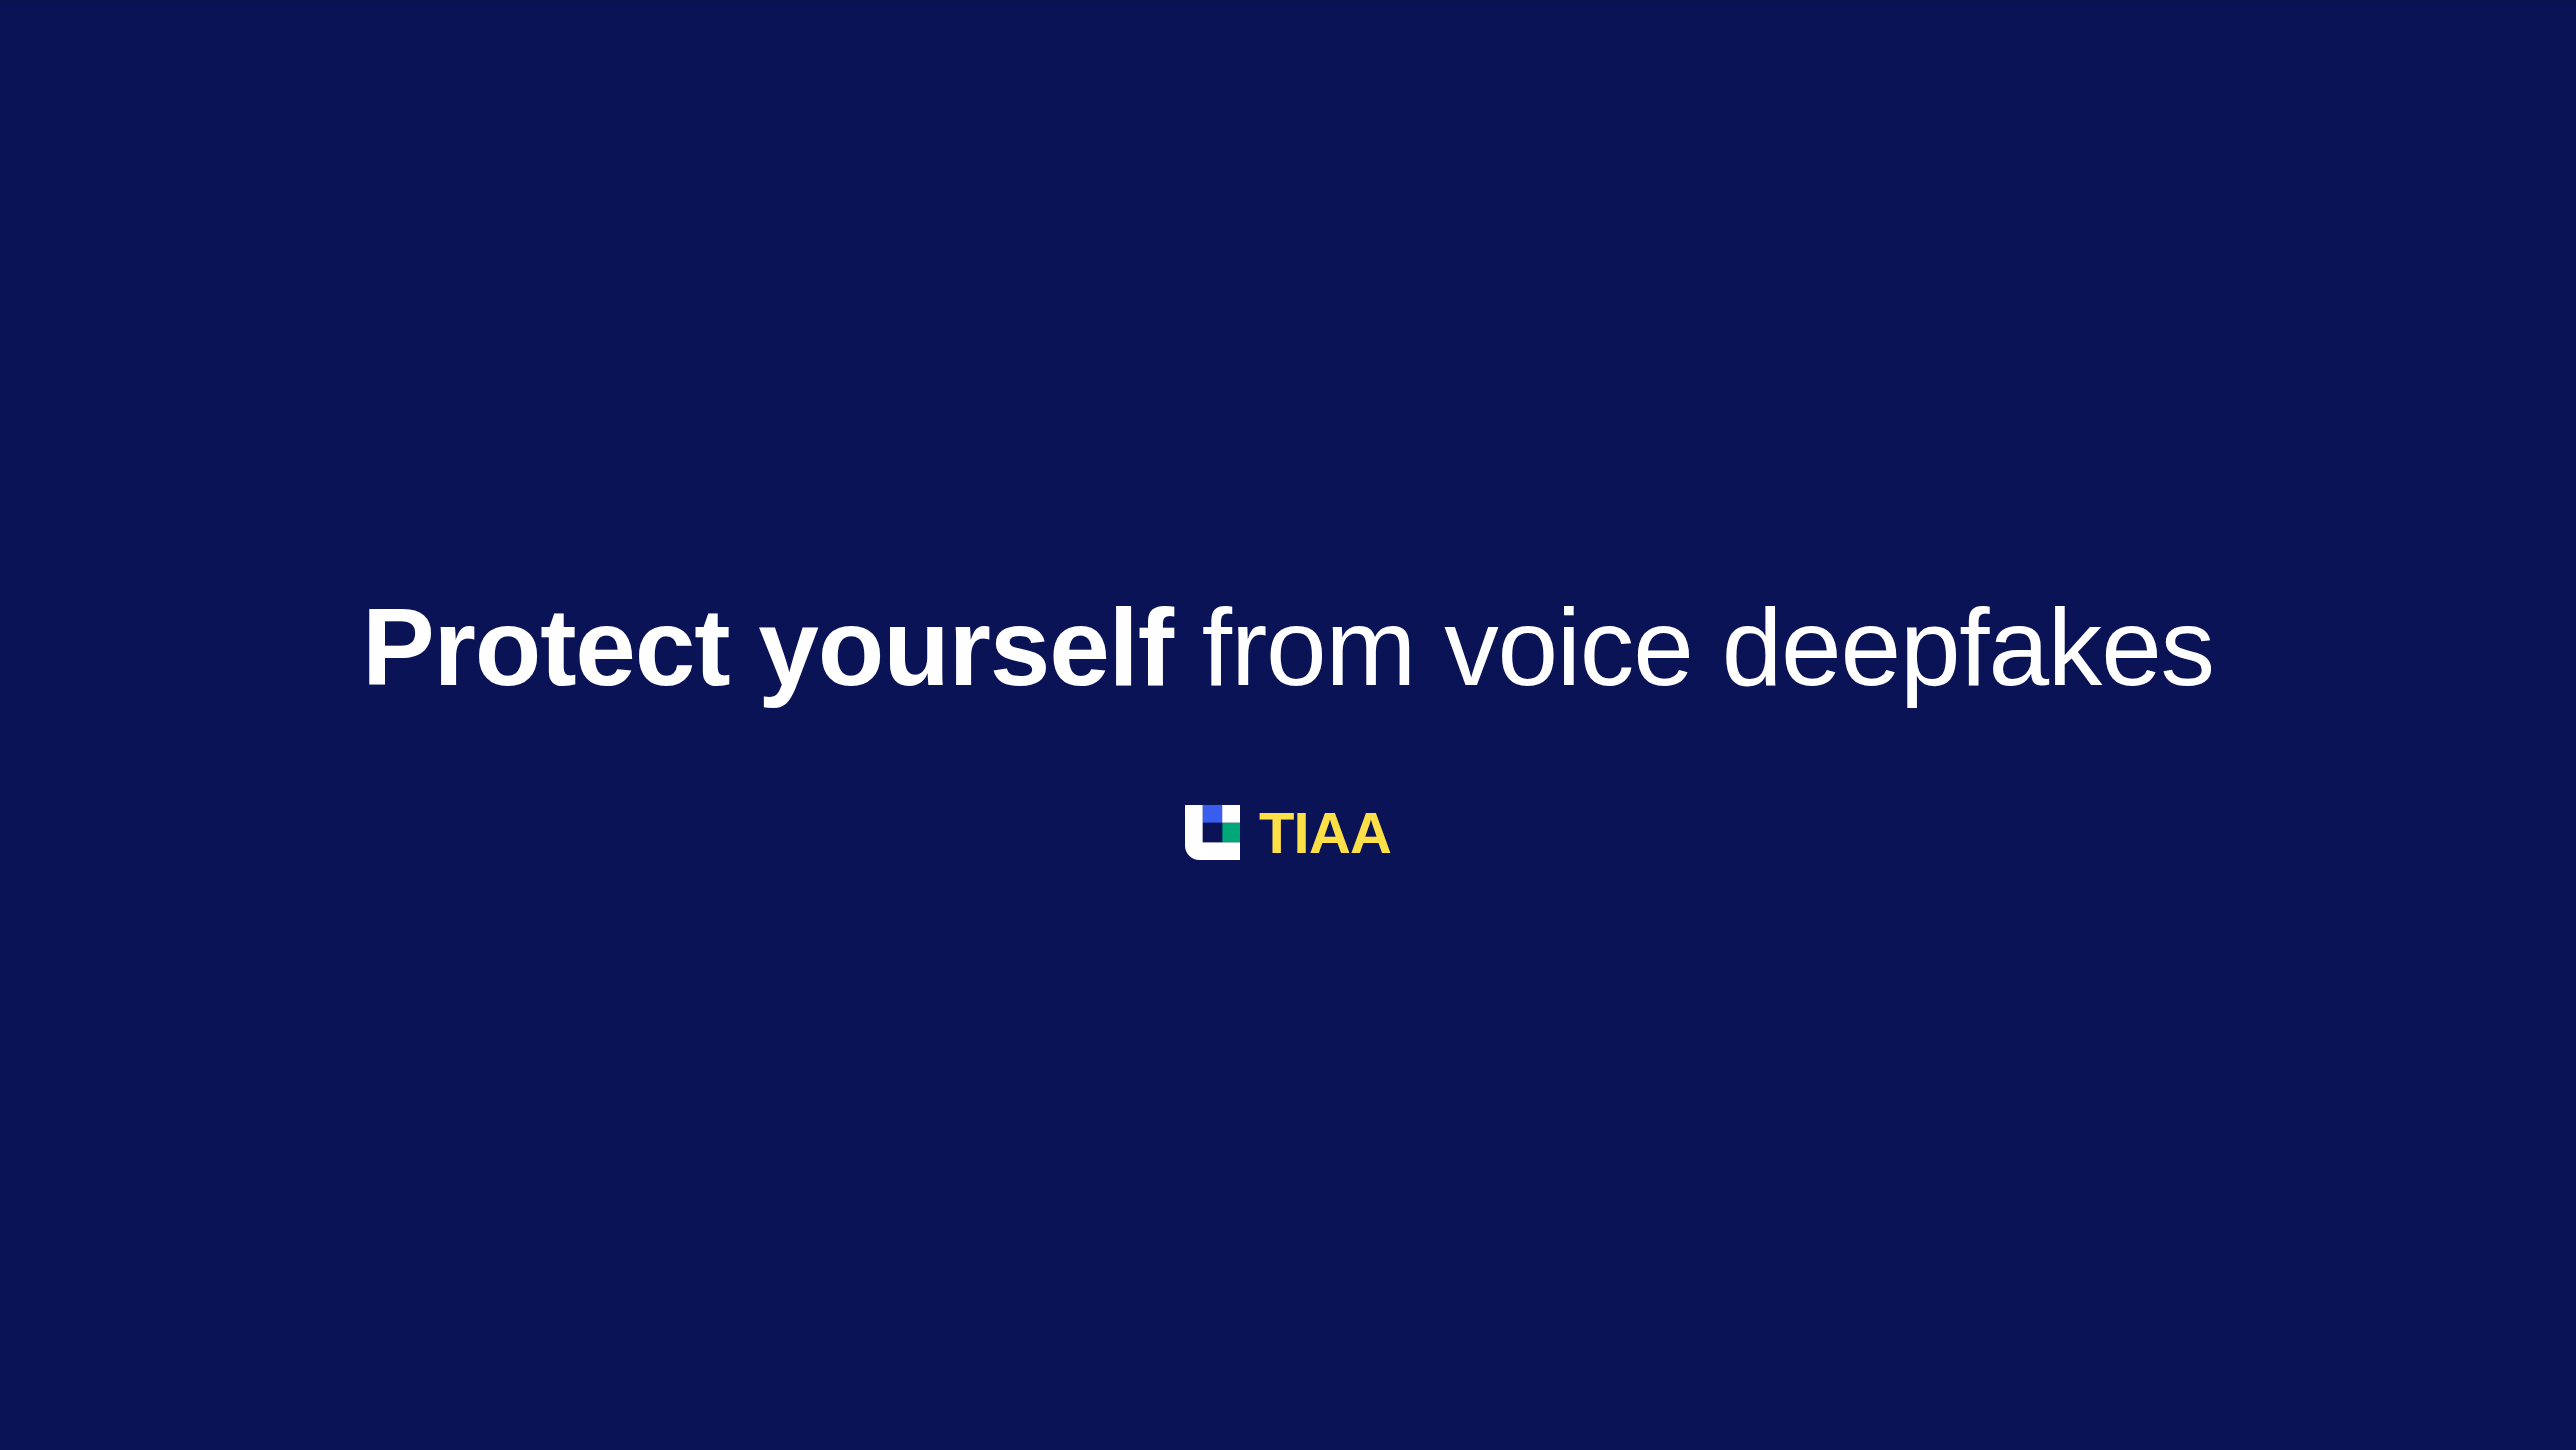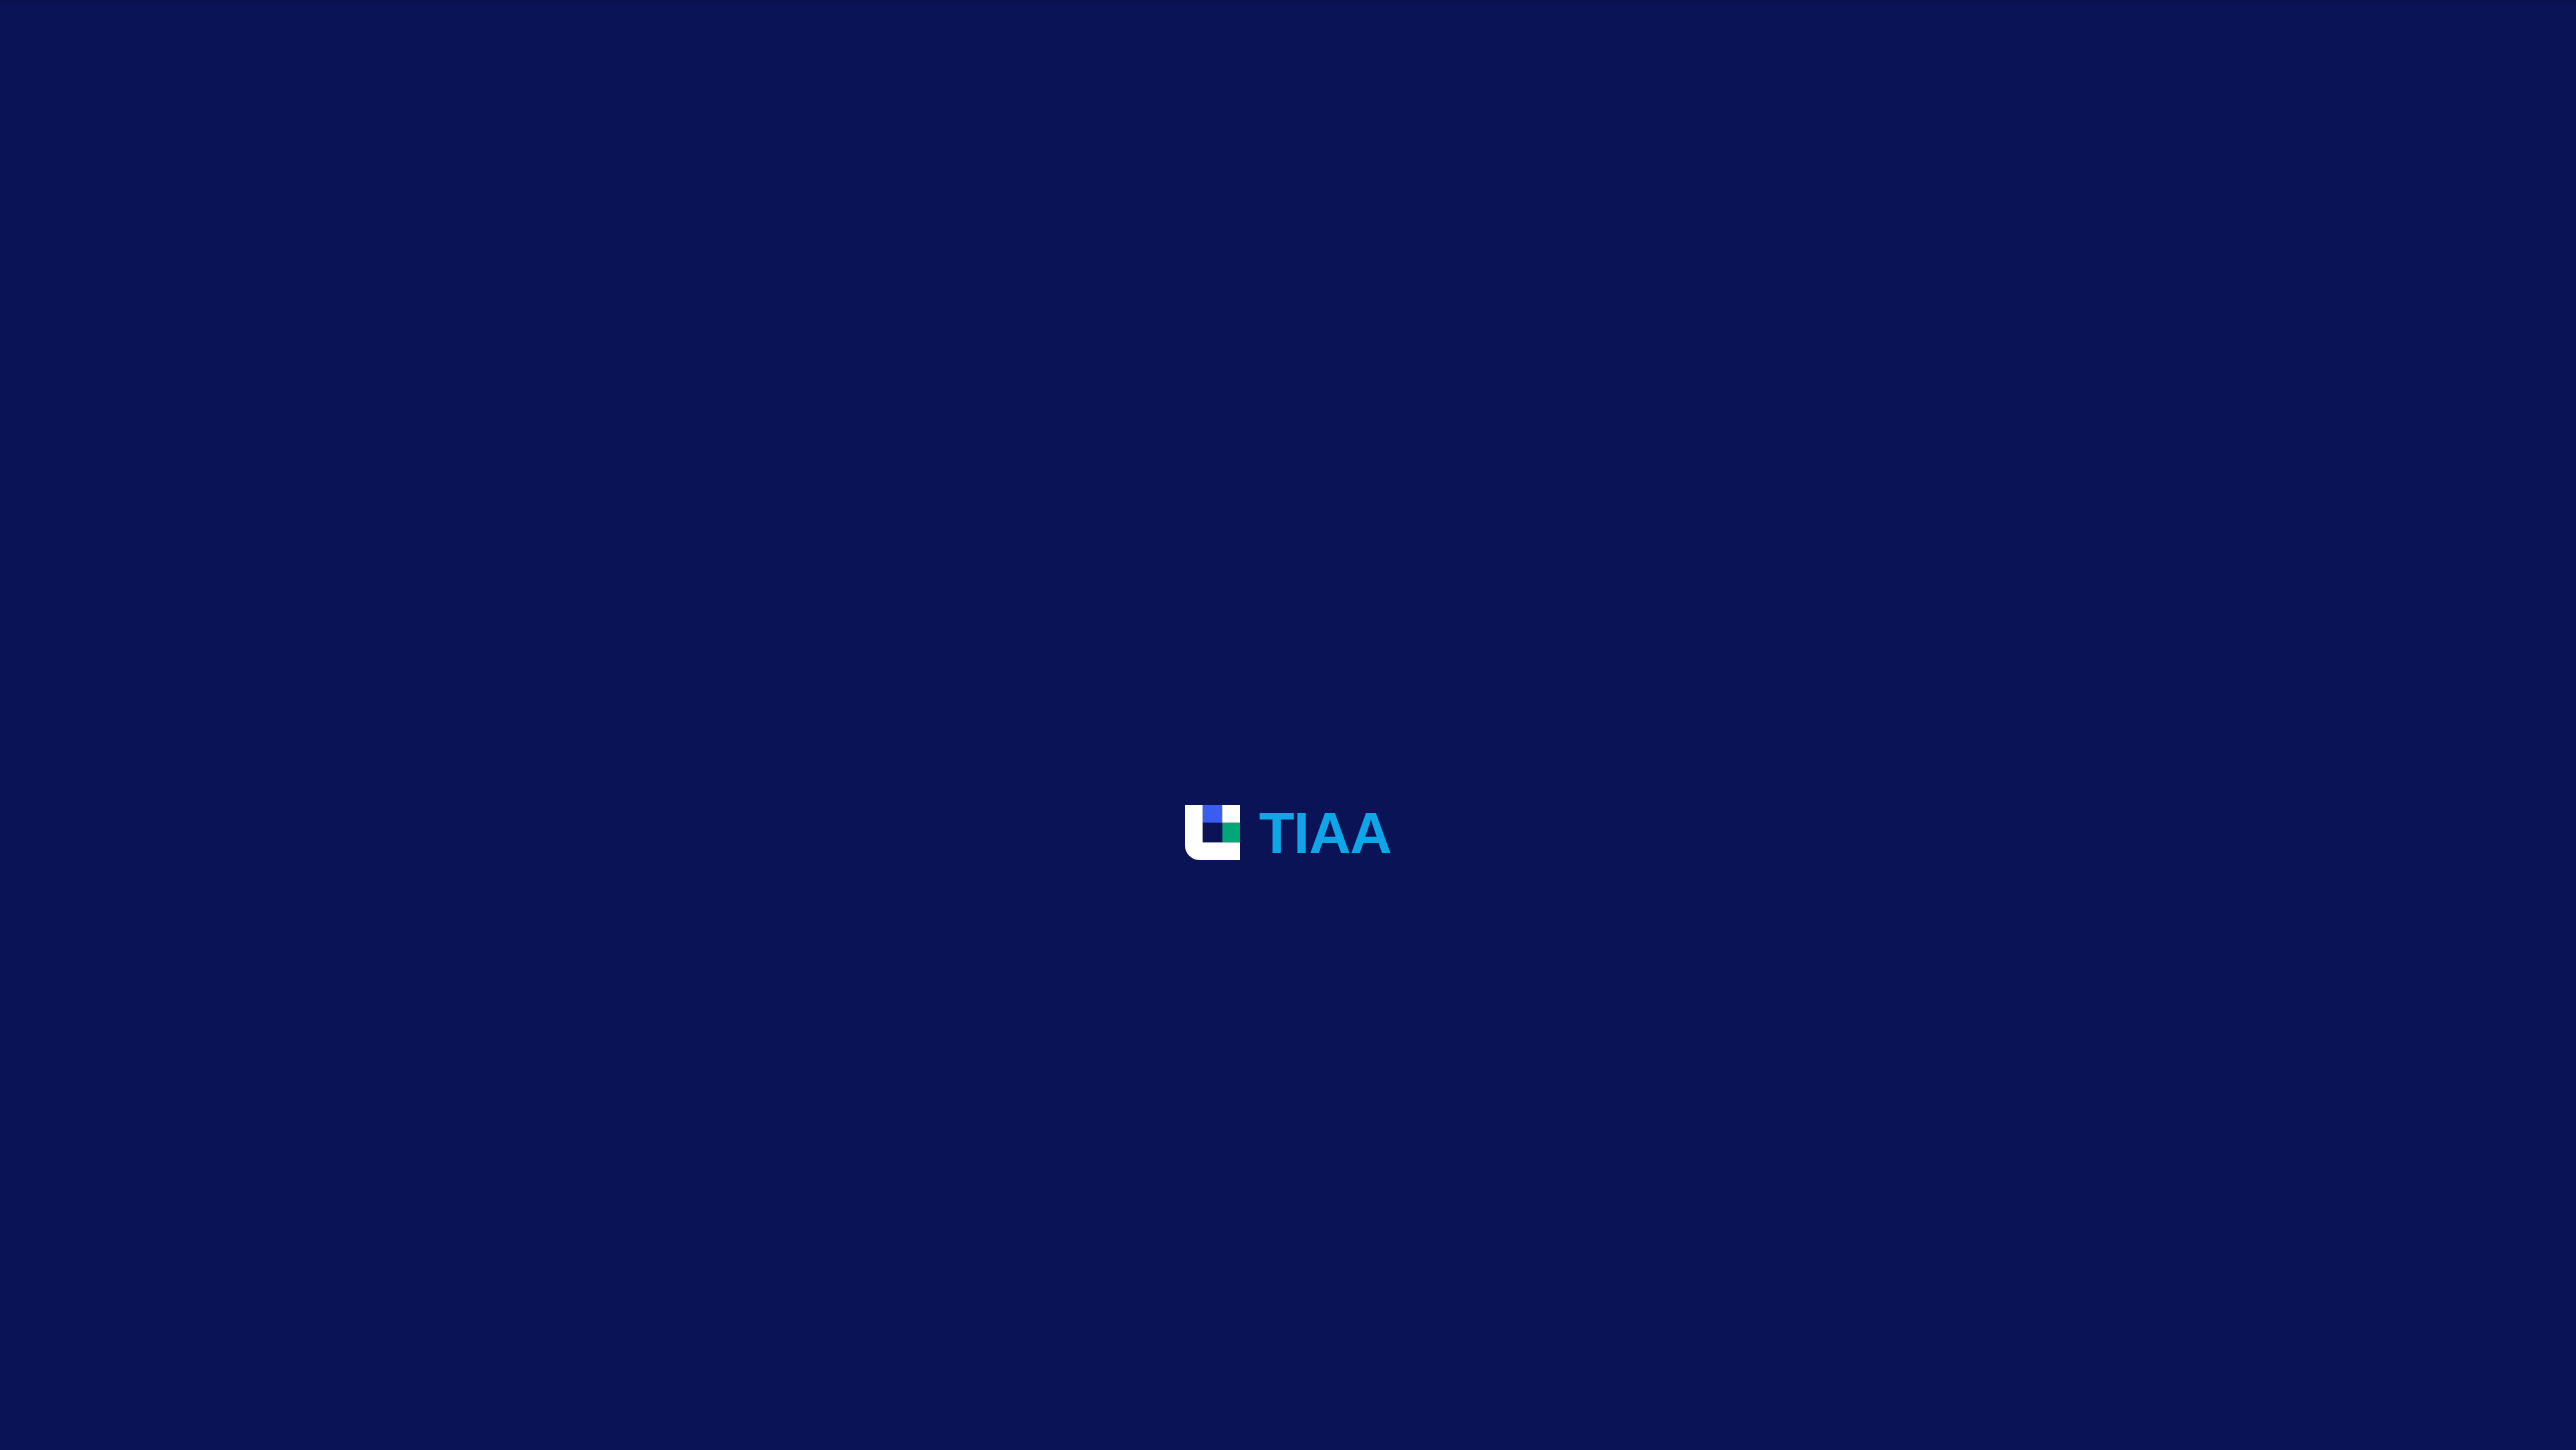--- a/index.html
+++ b/index.html
@@ -74,35 +74,38 @@
   .logo-mark {
     width: 55px;
     height: 55px;
     display: block;
     flex: 0 0 auto;
   }
 
   .logo-wordmark {
     display: block;
     margin-left: 19px;
-    color: #0ea5e9;
+    color: #fde047;
     font-size: 58px;
     font-weight: 700;
     line-height: 55px;
     letter-spacing: -0.8px;
     white-space: nowrap;
   }
 </style>
 </head>
 <body>
 
 <div class="slide">
 
   <div class="top-edge"></div>
 
+  <div class="headline">
+    <span class="strong">Protect yourself</span><span class="light"> from voice deepfakes</span>
+  </div>
 
   <div class="logo-lockup">
 
     <svg class="logo-mark" viewBox="0 0 68 68" aria-hidden="true">
 
       <path d="M22,0 L22,46 L68,46 L68,68 L18,68 C8.06,68 0,59.94 0,50 L0,0 Z" fill="#ffffff"></path>
 
       <rect x="22" y="0" width="24" height="22" fill="#3a5cef"></rect>
 
       <rect x="46" y="0" width="22" height="22" fill="#ffffff"></rect>

